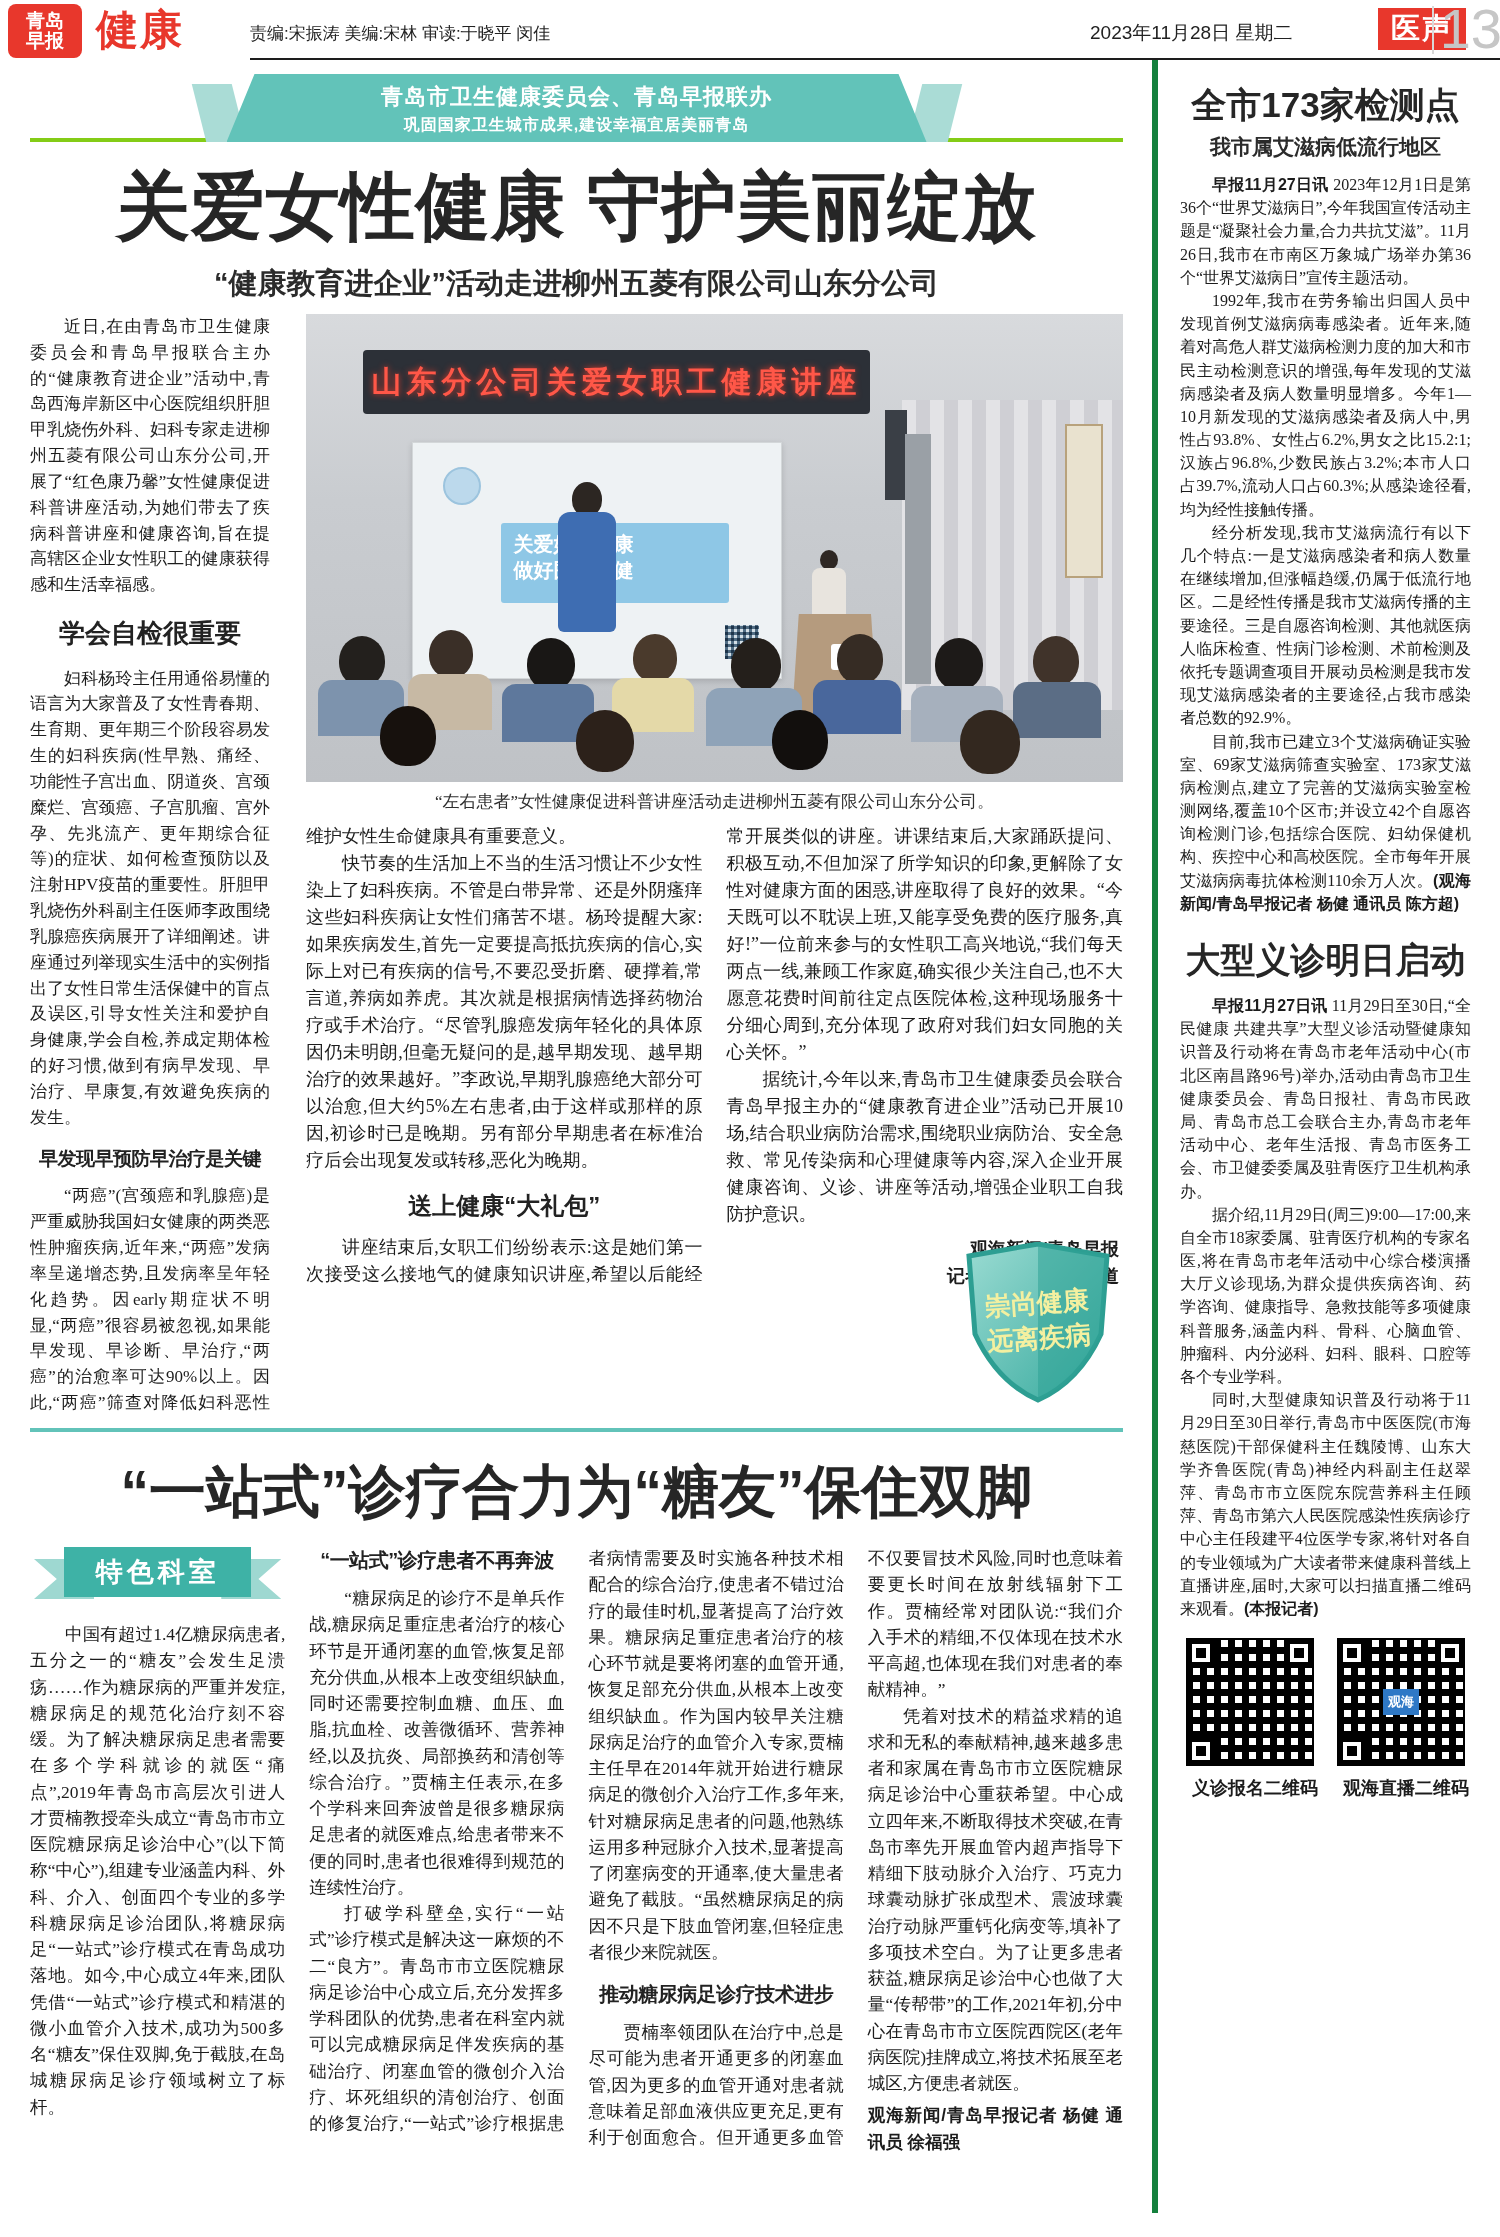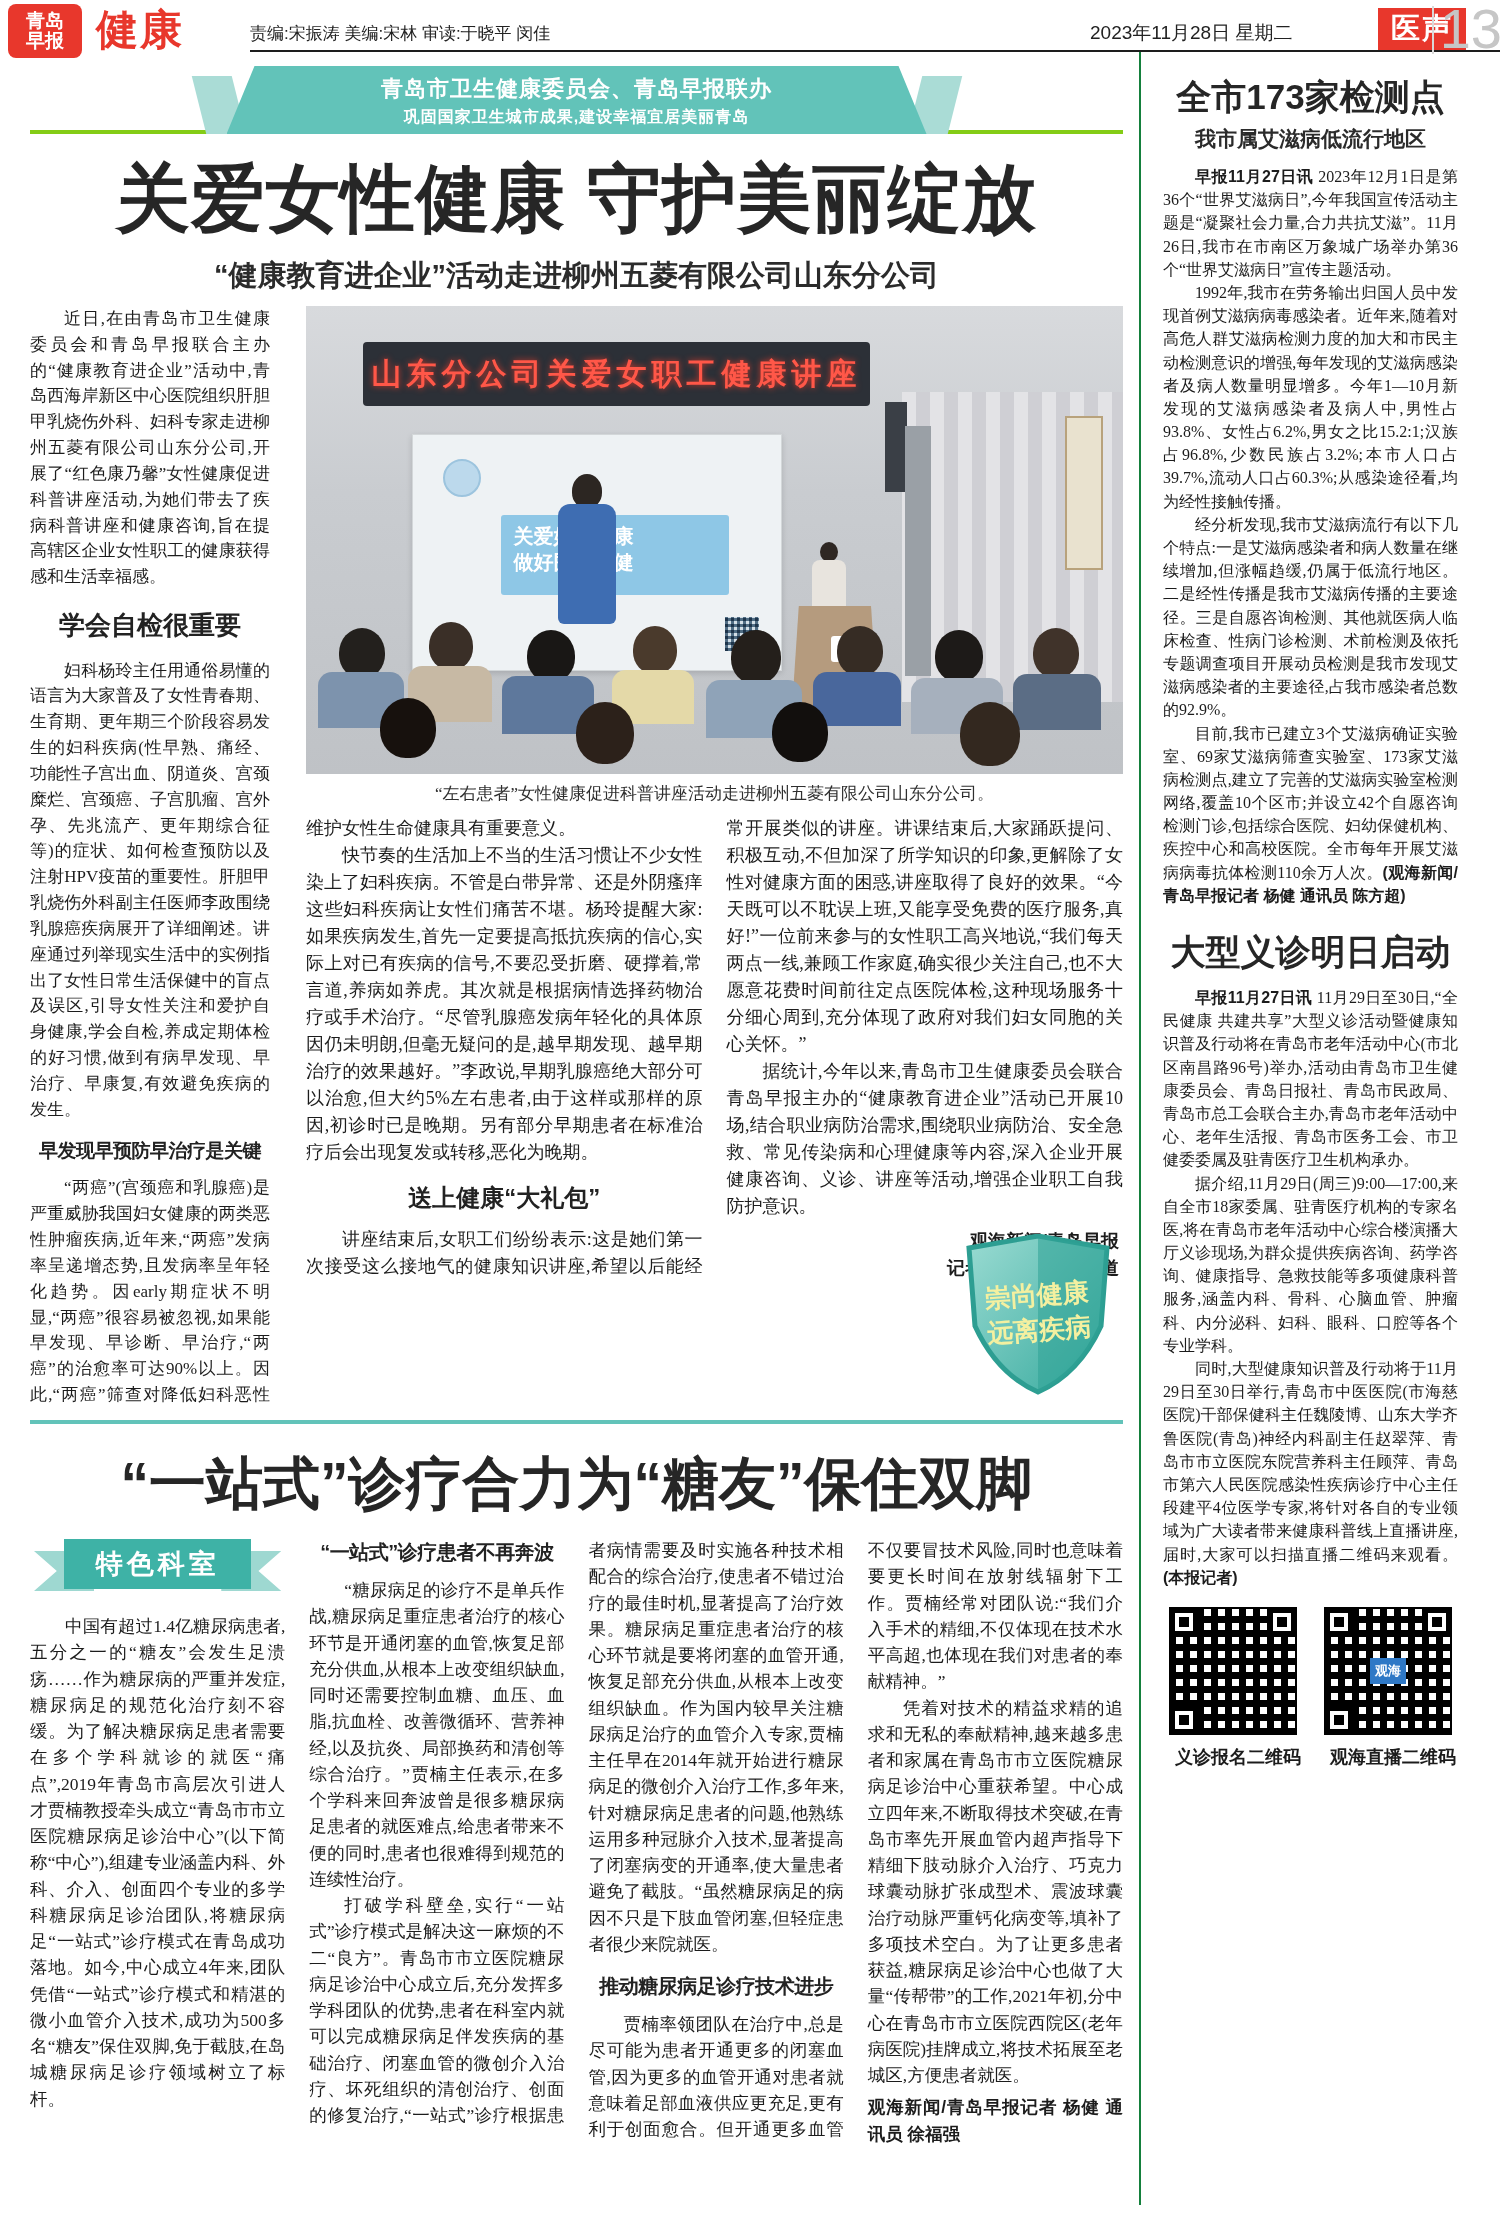--- a/index.html
+++ b/index.html
@@ -1,35 +1,35 @@
 <!DOCTYPE html>
 <html><head>
 <meta charset="utf-8">
 <style>
   html,body{margin:0;padding:0;background:#fff;}
   .page{position:relative;width:1500px;height:2237px;background:#fff;overflow:hidden;
         font-family:"Liberation Serif","DejaVu Serif",serif;color:#1c1c1c;}
   
-  .masthead{position:relative;height:50px;}
+  .masthead{position:relative;height:58px;}
   .logo{position:absolute;left:8px;top:4px;width:74px;height:54px;background:#e8372c;border-radius:8px;
         color:#fff;font-family:"Liberation Sans",sans-serif;font-weight:bold;
         display:flex;flex-direction:column;align-items:center;justify-content:center;line-height:1.05;font-size:19px;}
   .section-name{position:absolute;left:96px;top:2px;font-size:42px;font-weight:900;color:#e8372c;
         font-family:"Liberation Sans",sans-serif;letter-spacing:2px;}
   .editors{position:absolute;left:250px;top:22px;font-size:17px;color:#222;font-family:"Liberation Sans",sans-serif;}
   .issue-date{position:absolute;left:1090px;top:20px;font-size:19px;color:#222;font-family:"Liberation Sans",sans-serif;}
   .col-tag{position:absolute;left:1378px;top:8px;width:88px;height:42px;background:#e8372c;color:#fff;
         font-family:"Liberation Sans",sans-serif;font-weight:900;font-size:29px;display:flex;align-items:center;justify-content:center;letter-spacing:2px;}
   .page-num{position:absolute;right:-2px;top:-4px;font-size:56px;color:#c6c6c6;font-family:"Liberation Sans",sans-serif;font-weight:300;}
   .page-num-bar{position:absolute;right:66px;top:6px;width:2px;height:48px;background:#d9d9d9;}
   .mast-rule{height:2px;background:#1d1d1d;margin-left:250px;}
   
   .content{display:flex;}
   .main{width:1139px;padding:0 16px 0 30px;box-sizing:border-box;}
-  .sidebar{width:345px;box-sizing:border-box;border-left:2px solid #15803d;padding:16px 26px 0 22px;}
+  .sidebar{width:345px;box-sizing:border-box;border-left:6px solid #15803d;padding:16px 26px 0 22px;margin-left:13px;}
   
   .banner-row{position:relative;height:66px;margin-top:12px;border-bottom:4px solid #84cc16;}
   .banner{position:absolute;left:50%;transform:translateX(-50%);bottom:-4px;width:700px;height:68px;z-index:2;
           background:#62c3b9;clip-path:polygon(4% 0,96% 0,100% 100%,0 100%);text-align:center;color:#fff;
           font-family:"Liberation Sans",sans-serif;font-weight:bold;}
   .banner-wing{position:absolute;bottom:-4px;width:40px;height:58px;background:#aadcd6;z-index:1;}
   .banner-wing.l{left:50%;margin-left:-378px;transform:skewX(14deg);}
   .banner-wing.r{left:50%;margin-left:338px;transform:skewX(-14deg);}
   .banner .b1{font-size:22px;margin-top:8px;letter-spacing:1px;}
   .banner .b2{font-size:16px;margin-top:3px;letter-spacing:1px;}

